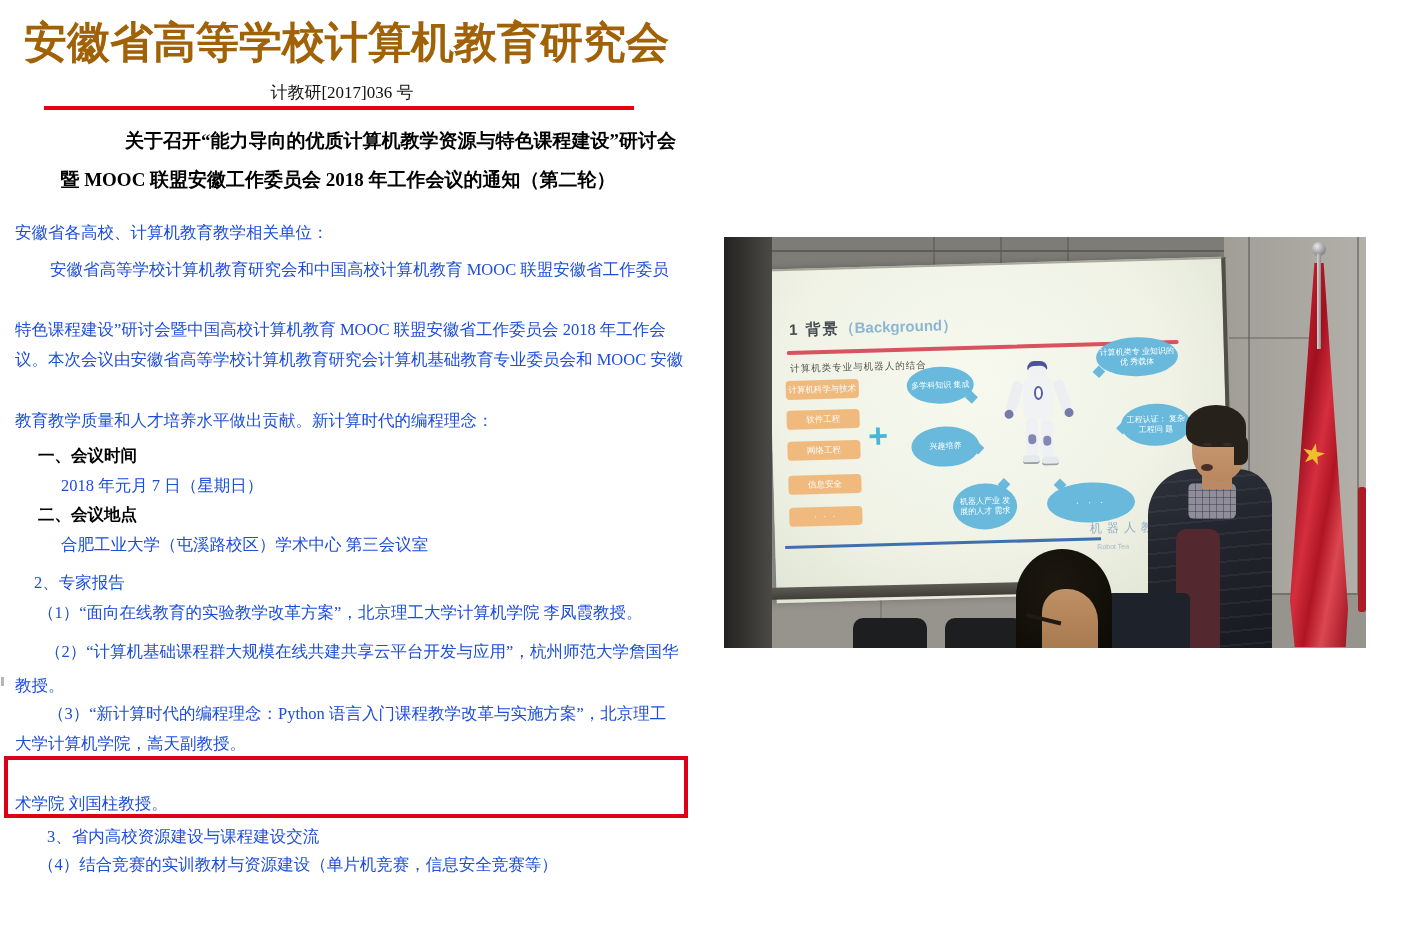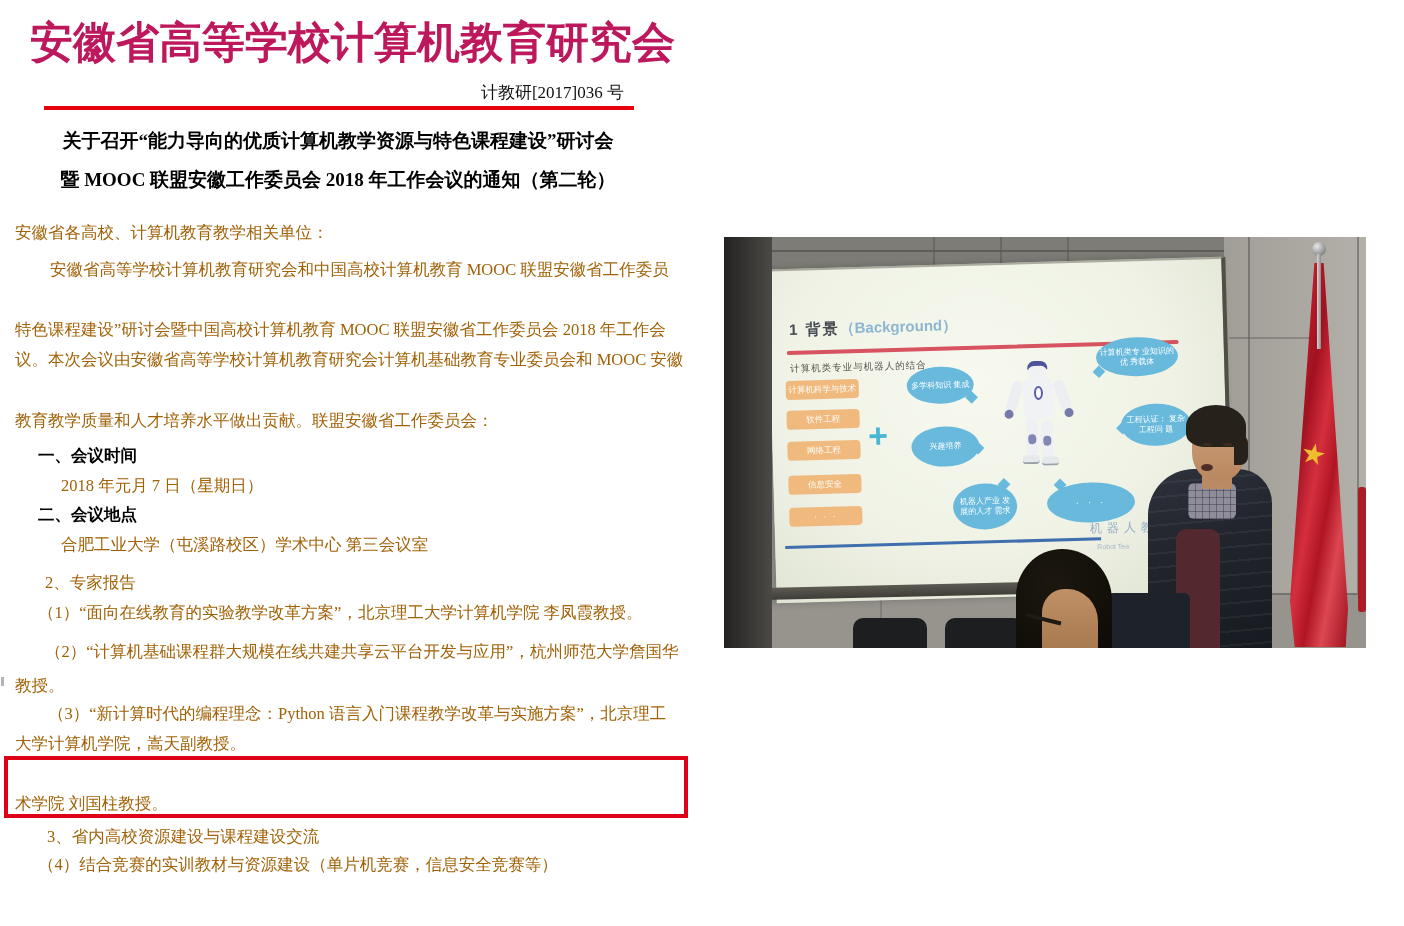--- a/index.html
+++ b/index.html
@@ -5,30 +5,30 @@
   * { margin:0; padding:0; box-sizing:border-box; }
   html,body { background:#ffffff; }
   #page {
     position:relative; width:1404px; height:926px; background:#ffffff;
     overflow:hidden; font-family:"Liberation Serif","DejaVu Serif",serif;
   }
   .abs { position:absolute; }
 
   
   .org-title {
-    left:30px; top:14px; width:612px; text-align:center;
-    font-size:43px; font-weight:bold; color:#be185d; letter-spacing:0px;
+    left:24px; top:14px; width:612px; text-align:center;
+    font-size:43px; font-weight:bold; color:#a16207; letter-spacing:0px;
     white-space:nowrap; font-family:"Liberation Serif","DejaVu Serif",serif;
   }
-  .doc-number { left:12px; top:81px; width:612px; text-align:right; font-size:17px; color:#111; }
+  .doc-number { left:36px; top:81px; width:612px; text-align:center; font-size:17px; color:#111; }
   .red-rule { left:44px; top:106px; width:590px; height:4px; background:#e8000d; }
   .doc-h { left:0px; width:676px; text-align:center; font-size:19px; font-weight:bold; color:#000; white-space:nowrap; }
-  .h1 { top:128px; } .h2 { top:167px; }
+  .h1 { top:128px;text-align:right; } .h2 { top:167px; }
   .ln {
-    position:absolute; white-space:nowrap; font-size:16.5px; line-height:21px; color:#a16207;
+    position:absolute; white-space:nowrap; font-size:16.5px; line-height:21px; color:#1d4ed8;
   }
   .ln.b { font-weight:bold; color:#000; }
   .hl-box {
     left:4px; top:756px; width:684px; height:62px;
     border:4px solid #dd0016; background:transparent;
   }
   .margin-tick { left:1px; top:677px; width:3px; height:9px; background:#b5b5b5; }
 
   
   #photo {
@@ -154,26 +154,26 @@
   <div class="abs org-title">安徽省高等学校计算机教育研究会</div>
   <div class="abs doc-number">计教研[2017]036 号</div>
   <div class="abs red-rule"></div>
   <div class="abs doc-h h1">关于召开“能力导向的优质计算机教学资源与特色课程建设”研讨会</div>
   <div class="abs doc-h h2">暨 MOOC 联盟安徽工作委员会 2018 年工作会议的通知（第二轮）</div>
 
   <div class="ln" style="left:15px;top:222px">安徽省各高校、计算机教育教学相关单位：</div>
   <div class="ln" style="left:50px;top:259px">安徽省高等学校计算机教育研究会和中国高校计算机教育 MOOC 联盟安徽省工作委员</div>
   <div class="ln" style="left:15px;top:319px">特色课程建设”研讨会暨中国高校计算机教育 MOOC 联盟安徽省工作委员会 2018 年工作会</div>
   <div class="ln" style="left:15px;top:349px">议。本次会议由安徽省高等学校计算机教育研究会计算机基础教育专业委员会和 MOOC 安徽</div>
-  <div class="ln" style="left:15px;top:410px">教育教学质量和人才培养水平做出贡献。联盟安徽省工作委员会：</div>
+  <div class="ln" style="left:15px;top:410px">教育教学质量和人才培养水平做出贡献。新计算时代的编程理念：</div>
   <div class="ln b" style="left:38px;top:445px">一、会议时间</div>
   <div class="ln" style="left:61px;top:475px">2018 年元月 7 日（星期日）</div>
   <div class="ln b" style="left:38px;top:504px">二、会议地点</div>
   <div class="ln" style="left:61px;top:534px">合肥工业大学（屯溪路校区）学术中心  第三会议室</div>
-  <div class="ln" style="left:45px;top:572px">2、专家报告</div>
+  <div class="ln" style="left:34px;top:572px">2、专家报告</div>
   <div class="ln" style="left:38px;top:602px">（1）“面向在线教育的实验教学改革方案”，北京理工大学计算机学院  李凤霞教授。</div>
   <div class="ln" style="left:45px;top:641px">（2）“计算机基础课程群大规模在线共建共享云平台开发与应用”，杭州师范大学詹国华</div>
   <div class="ln" style="left:15px;top:675px">教授。</div>
   <div class="ln" style="left:48px;top:703px">（3）“新计算时代的编程理念：Python 语言入门课程教学改革与实施方案”，北京理工</div>
   <div class="ln" style="left:15px;top:733px">大学计算机学院，嵩天副教授。</div>
   <div class="ln" style="left:15px;top:793px">术学院  刘国柱教授。</div>
   <div class="ln" style="left:47px;top:826px">3、省内高校资源建设与课程建设交流</div>
   <div class="ln" style="left:38px;top:854px">（4）结合竞赛的实训教材与资源建设（单片机竞赛，信息安全竞赛等）</div>
 
   <div class="abs hl-box"></div>

